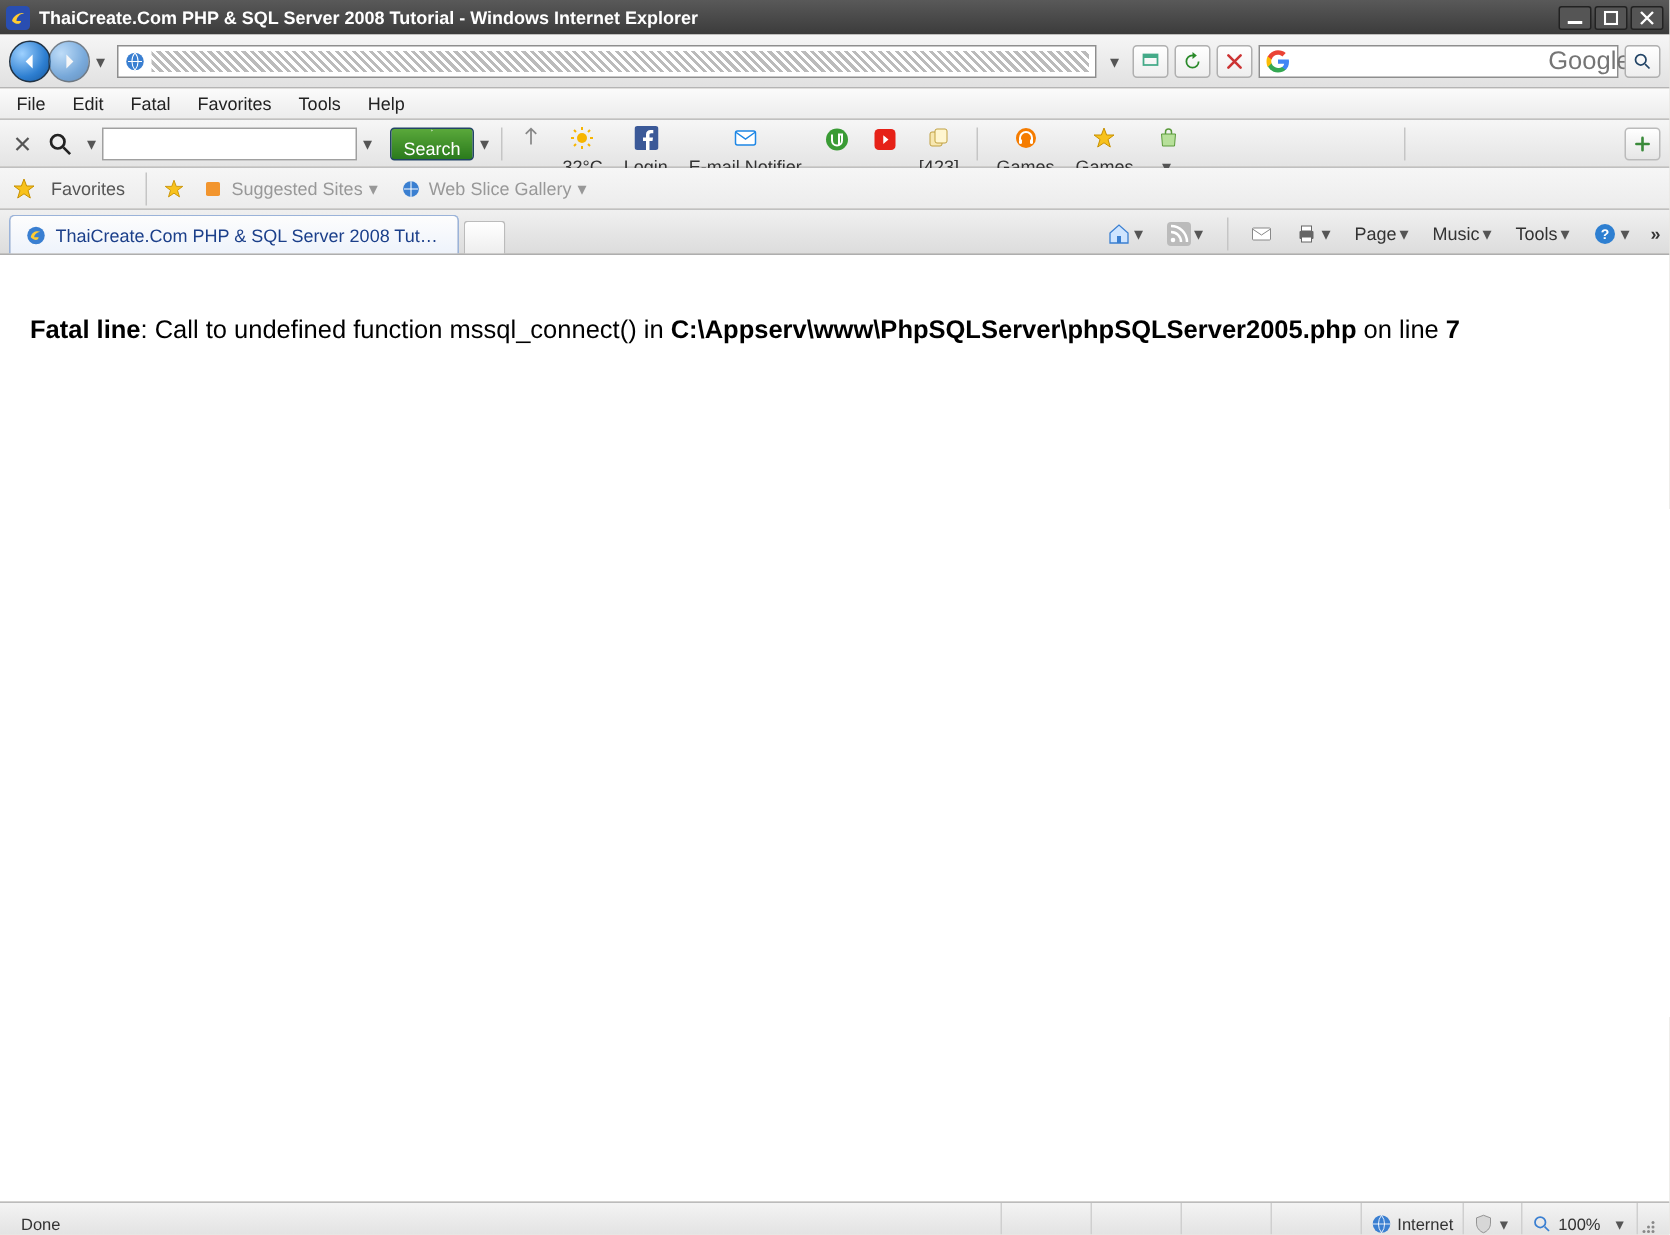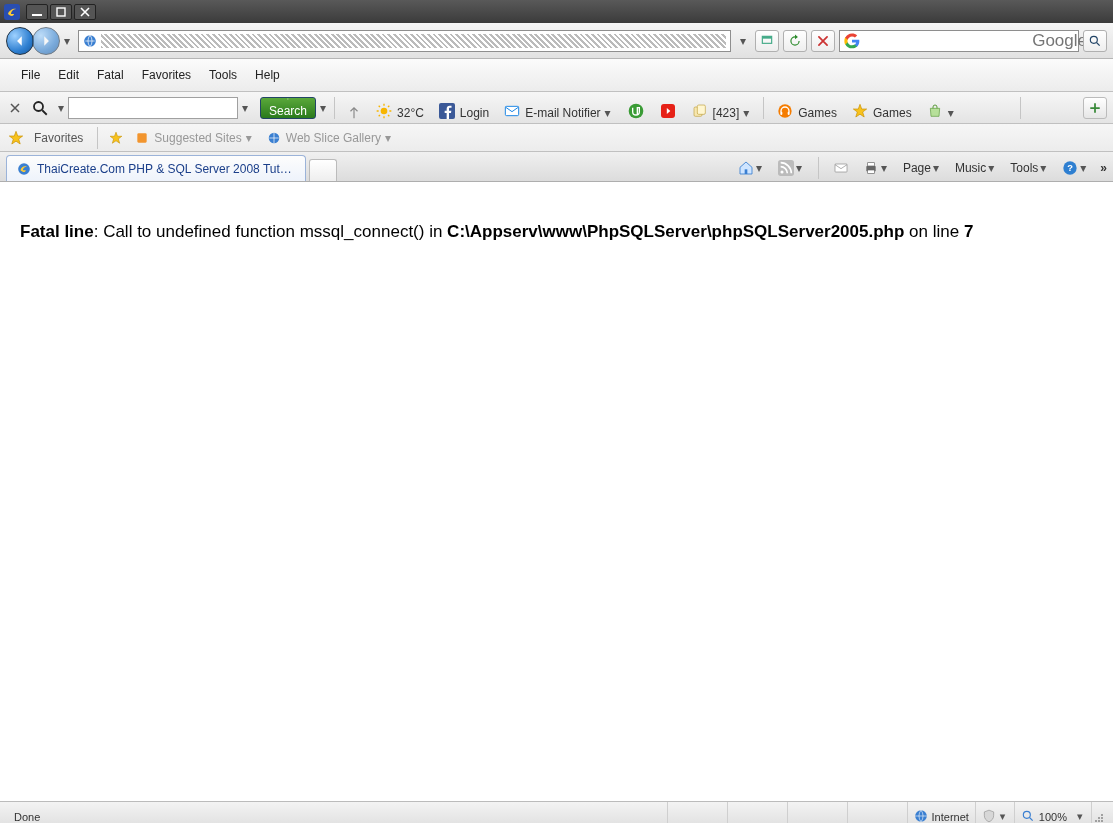--- a/index.html
+++ b/index.html
@@ -26,32 +26,32 @@
   .addrbox .obscured { flex: 1; height: 14px; background: repeating-linear-gradient(45deg, #bbb 0 2px, #fff 2px 4px); }
   .addrdrop { width: 16px; height: 22px; display: flex; align-items: center; justify-content: center; color: #555; }
   .sqbtn { width: 24px; height: 22px; border: 1px solid #b0b0b0; background: linear-gradient(#fff,#eee); display: flex; align-items: center; justify-content: center; border-radius: 3px; }
   .sqbtn svg { width: 14px; height: 14px; }
   .searchbox { width: 240px; height: 22px; background: #fff; border: 1px solid #8e8e8e; display: flex; align-items: center; padding: 0 4px; gap: 4px; }
   .searchbox .gicon { width: 16px; height: 16px; display: flex; align-items: center; justify-content: center; }
   .searchbox input { border: 0; outline: 0; flex: 1; font-size: 17px; color: #888; background: transparent; text-align: right; }
   .magbtn { width: 24px; height: 22px; border: 1px solid #b0b0b0; background: linear-gradient(#fff,#eee); display: flex; align-items: center; justify-content: center; border-radius: 3px; }
 
   
-  .menubar { height: 33px; background: linear-gradient(to bottom, #fbfbfb, #ececec); border-bottom: 1px solid #c0c0c0; display: flex; align-items: stretch; padding: 0 12px; }
+  .menubar { height: 21px; background: linear-gradient(to bottom, #fbfbfb, #ececec); border-bottom: 1px solid #c0c0c0; display: flex; align-items: stretch; padding: 0 2px; }
   .menubar .mitem { padding: 0 9px; display: flex; align-items: center; color: #222; }
 
   
   .toolbarrow { height: 32px; background: linear-gradient(to bottom, #f6f6f6, #e4e4e4); border-bottom: 1px solid #c0c0c0; display: flex; align-items: center; padding: 0 6px; gap: 2px; }
   .xbtn { width: 18px; height: 18px; display: flex; align-items: center; justify-content: center; color: #444; }
   .tbmag { width: 28px; height: 24px; display: flex; align-items: center; justify-content: center; }
   .tbmag svg { width: 18px; height: 18px; }
   .tinyarrow { width: 10px; display: flex; align-items: center; justify-content: center; color: #555; }
   .tbinput { width: 170px; height: 22px; border: 1px solid #a0a0a0; background: #fff; }
   .tbsep { width: 6px; }
-  .tbitem { display: flex; align-items: flex-end; gap: 4px; padding: 0 6px; height: 24px; color: #333; }
+  .tbitem { display: flex; align-items: center; gap: 4px; padding: 0 6px; height: 24px; color: #333; flex-direction: column; }
   .tbitem .ico { width: 18px; height: 18px; display: flex; align-items: center; justify-content: center; }
   .tbitem .drop { width: 8px; color: #555; }
   .searchbtn { background: linear-gradient(#5aa83a,#2a7a1c); border: 1px solid #246; border-radius: 3px; color: #fff; height: 22px; padding: 0 8px; display: flex; align-items: center; gap: 4px; flex-direction: column; }
   .searchbtn svg { width: 12px; height: 12px; fill: #fff; }
   .rplus { margin-left: auto; width: 24px; height: 22px; border: 1px solid #bbb; background: linear-gradient(#fff,#e6e6e6); display: flex; align-items: center; justify-content: center; border-radius: 3px; }
   .vsep { width: 1px; height: 22px; background: #c5c5c5; margin: 0 4px; }
 
   
   .favbar { height: 28px; background: linear-gradient(to bottom, #f6f6f6, #ececec); border-bottom: 1px solid #c0c0c0; display: flex; align-items: center; padding: 0 8px; gap: 6px; color: #555; }
   .favbar .ico { width: 16px; height: 16px; display: flex; align-items: center; justify-content: center; }
@@ -84,20 +84,21 @@
 </style>
 </head>
 <body>
 
 <div class="titlebar">
   <span class="favicon">
     <svg viewBox="0 0 24 24">
         <path fill="#ffcc33" d="M4 16c2-8 12-12 16-10-6 0-10 6-10 10h6c0 4-6 6-12 0z"></path>
       </svg>
   </span>
+  <span class="title">ThaiCreate.Com PHP &amp; SQL Server 2008 Tutorial - Windows Internet Explorer</span>
   <div class="winbtns">
     <div class="winbtn">
         <svg viewBox="0 0 10 10">
           <rect y="7" width="10" height="2" fill="#fff"></rect>
         </svg>
       </div>
     <div class="winbtn">
         <svg viewBox="0 0 10 10">
           <rect x="1" y="1" width="8" height="8" fill="none" stroke="#fff" stroke-width="1.4"></rect>
         </svg>

